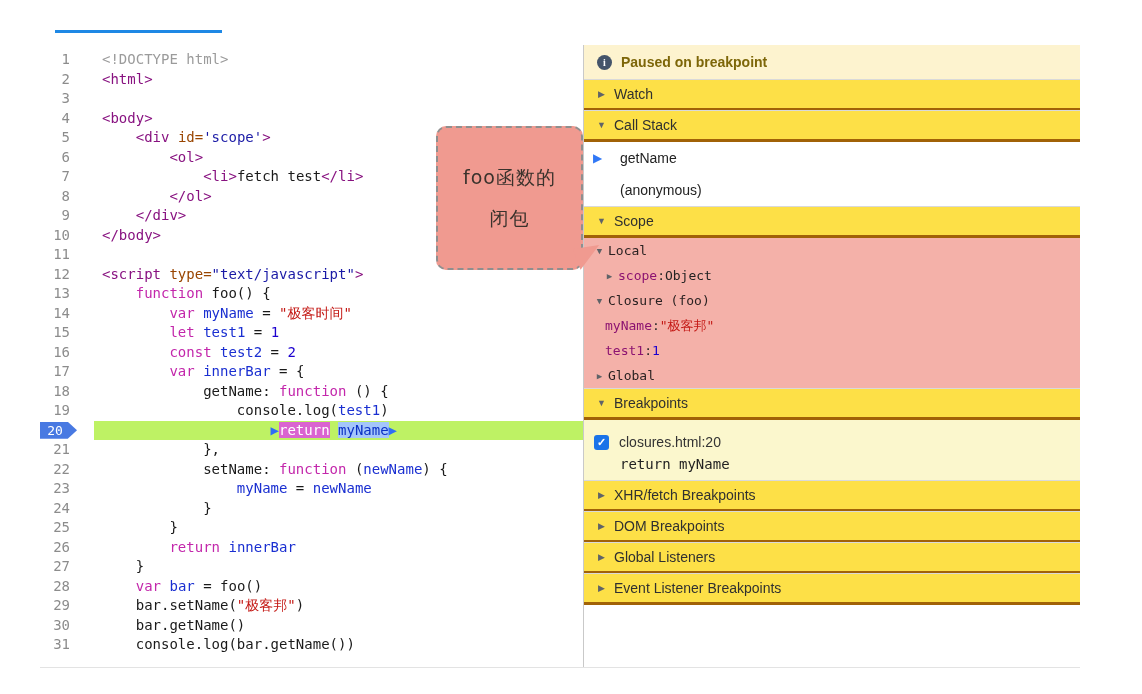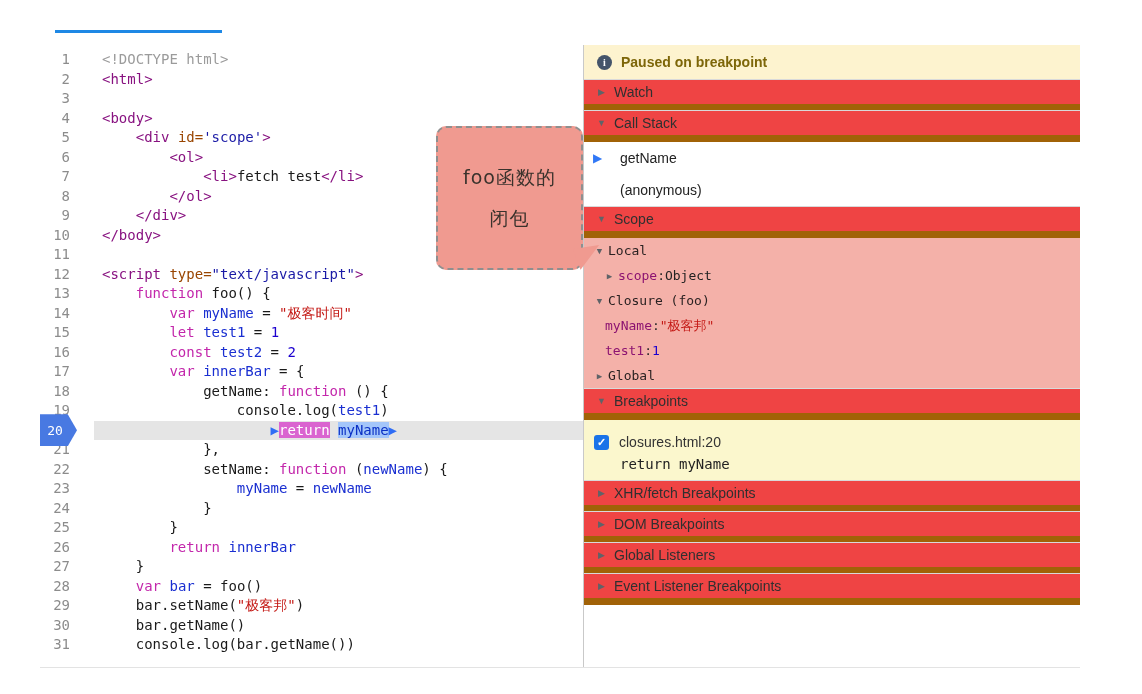--- a/index.html
+++ b/index.html
@@ -12,24 +12,24 @@
   .devtools { position:absolute; left:40px; top:45px; width:1040px; height:623px;
     display:flex; border-bottom:1px solid #e3e3e3; background:#fff; }
 
   
   .editor { width:543px; height:100%; overflow:hidden; padding-top:5px;
     font-family:"DejaVu Sans Mono","Liberation Mono",monospace; font-size:14px; }
   .code-line { display:flex; height:19.5px; line-height:19.5px; white-space:pre; }
   .gutter { width:38px; flex:none; text-align:right; padding-right:8px; color:#8c8c8c; }
   .gutter.has-badge { padding:0; display:flex; align-items:center; }
   .bp-badge { display:inline-flex; align-items:center; justify-content:center;
-    width:37px; height:32px; background:#4879e2; color:#fff; font-size:13px;
+    width:37px; height:17px; background:#4879e2; color:#fff; font-size:13px;
     padding-right:7px; clip-path:polygon(0 0,75% 0,100% 50%,75% 100%,0 100%); }
   .code { flex:1; padding-left:8px; color:#1a1a1a;margin-left:16px; }
-  .exec-line .code { background:#e5e5e5; }
+  .exec-line .code { background:#bef264; }
 
   .tok-muted  { color:#9b9b9b; }
   .tok-tag    { color:#881280; }
   .tok-attr   { color:#994500; }
   .tok-attrval{ color:#1a1aa6; }
   .tok-plain  { color:#1a1a1a; }
   .tok-kw     { color:#c327ab; }
   .tok-def    { color:#1a2fd1; }
   .tok-str    { color:#c41a16; }
   .tok-num    { color:#1c00cf; }
@@ -40,22 +40,22 @@
   
   .sidebar { flex:1; border-left:1px solid #c9c9c9; color:#303030; font-size:14px; }
 
   .paused { height:35px; background:#fdf3cf; border-bottom:1px solid #e6dcae;
     display:flex; align-items:center; gap:9px; padding-left:13px; }
   .info-icon { width:15px; height:15px; border-radius:50%; background:#44546a;
     color:#fff; font-size:10px; font-weight:bold; display:inline-flex;
     align-items:center; justify-content:center; font-family:"Liberation Serif",serif; }
   .paused-label { font-weight:bold; color:#7d6608; }
 
-  .section-header { height:32px; background:#ef4444; border-top:1px solid #d9d9d9;
-    border-bottom:7px solid #a16207; display:flex; align-items:center; gap:7px;
+  .section-header { height:32px; background:#fde047; border-top:1px solid #d9d9d9;
+    border-bottom:3px solid #a16207; display:flex; align-items:center; gap:7px;
     padding-left:12px; cursor:pointer; }
   .section-header + .section-header, .paused + .section-header { margin-top:-1px; }
   .hdr-label { color:#303030; }
   .tri { width:11px; display:inline-block; font-size:9px; color:#5f6368; text-align:center; }
   .tri.expanded::before  { content:"▼"; }
   .tri.collapsed::before { content:"▶"; }
 
   .cs-item { height:32px; background:#fff; display:flex; align-items:center;
     padding-left:36px; position:relative; color:#222; }
   .cs-arrow { position:absolute; left:9px; color:#3178f6; font-size:12px; }

